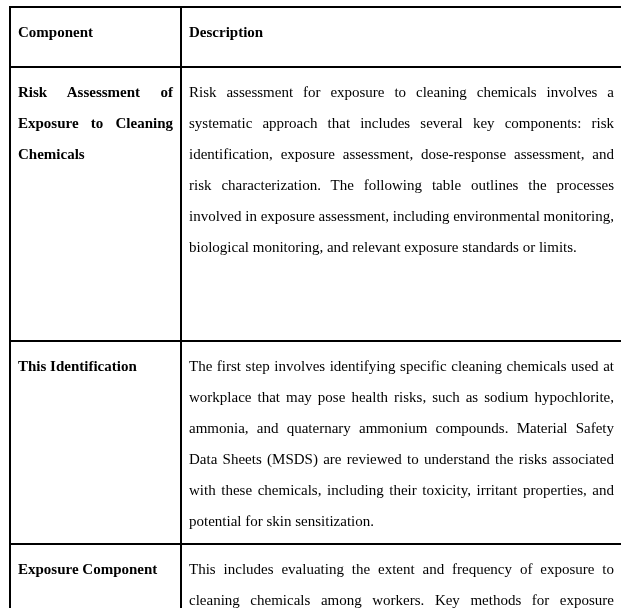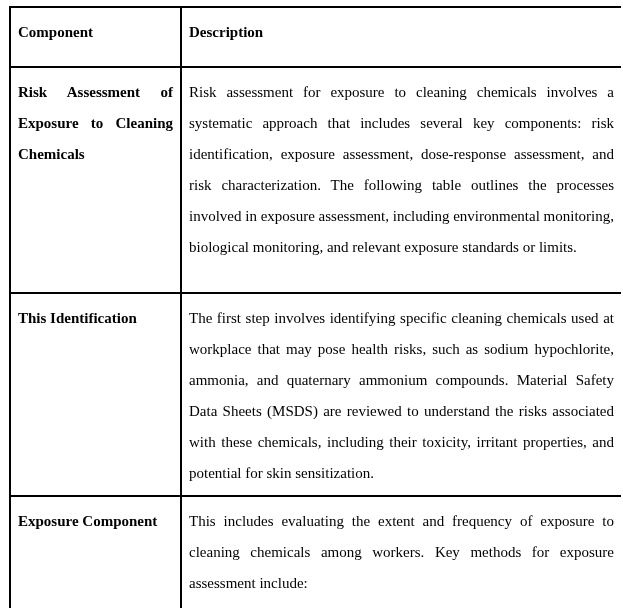--- a/index.html
+++ b/index.html
@@ -34,21 +34,21 @@
     overflow: hidden;
   }
   .doc-table th {
     font-weight: bold;
     text-align: left;
     height: 60px;
   }
   .doc-table td.component {
     font-weight: bold;
   }
-  tr.row-risk-assessment td { height: 226px; }
+  tr.row-risk-assessment td { height: 274px; }
   tr.row-risk-identification td { height: 200px; }
   tr.row-exposure-assessment td { height: 115px; }
   tr.row-partial td { height: 48px; }
 </style>
 </head>
 <body>
 
 <div class="page">
   <table class="doc-table">
     <colgroup>

